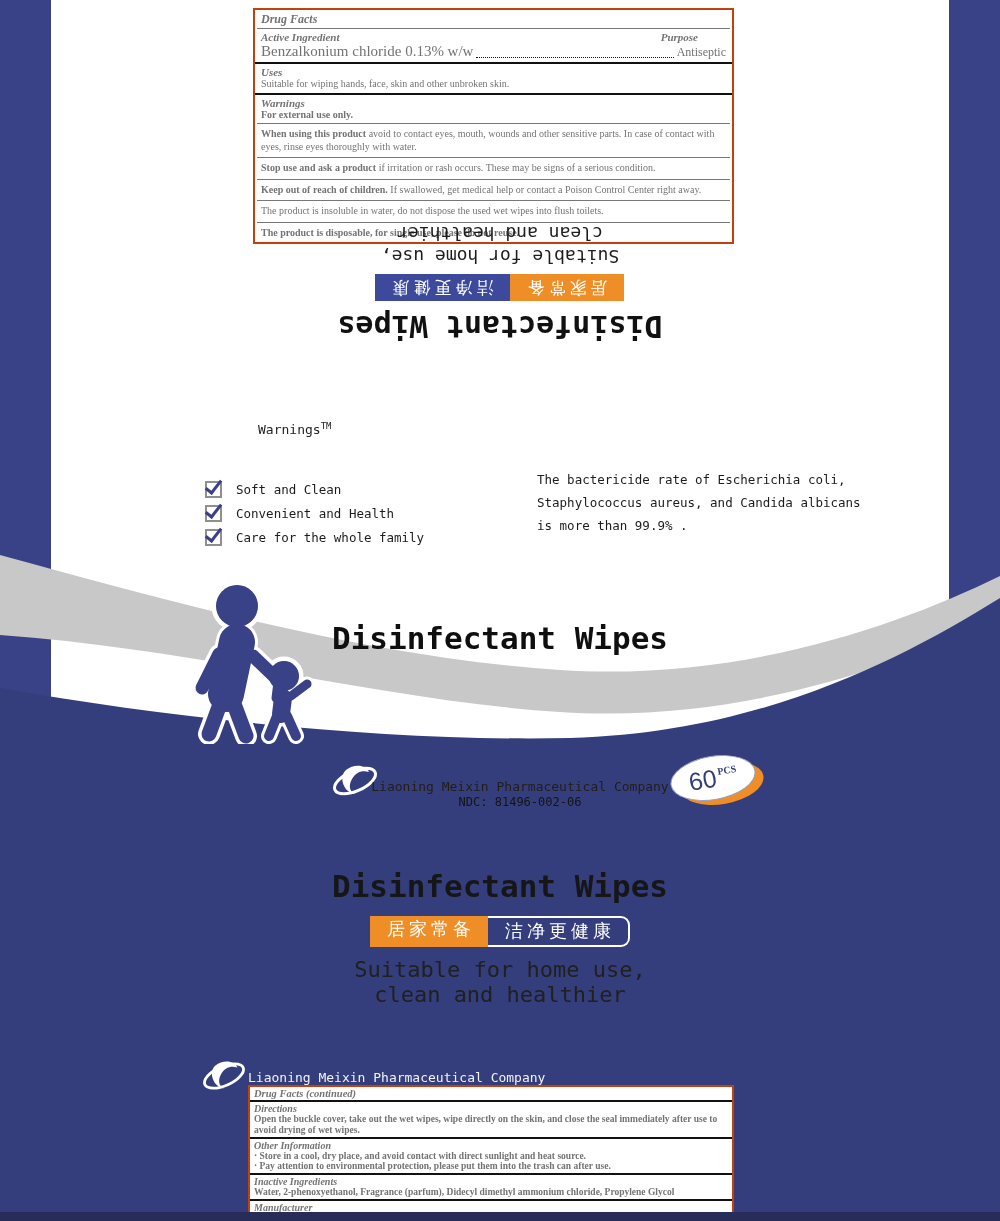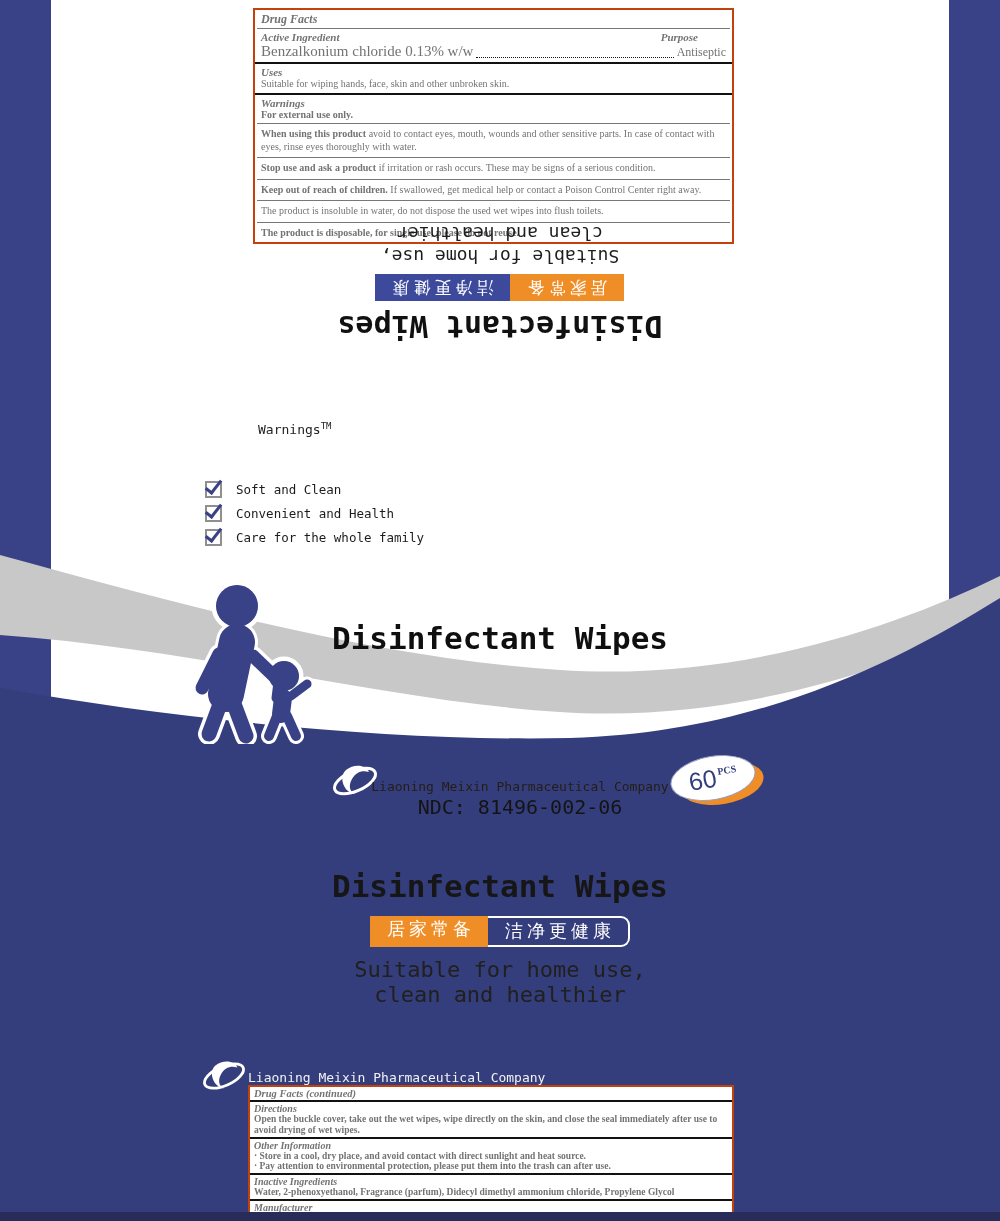--- a/index.html
+++ b/index.html
@@ -52,21 +52,21 @@
   .bactericide{position:absolute;left:537px;top:468px;font-size:12.5px;line-height:23px;
                color:#1c1c1c;z-index:4;}
   
   .main-title{position:absolute;left:0;top:620px;width:1000px;text-align:center;
               font-weight:bold;font-size:31px;color:#0f0f0f;z-index:4;margin:0;}
   
   .band-logo{position:absolute;left:331px;top:760px;width:48px;height:42px;z-index:4;}
   .band-company{position:absolute;left:360px;top:779px;width:320px;text-align:center;
                 font-size:13px;color:#241d16;z-index:4;}
   .band-ndc{position:absolute;left:360px;top:795px;width:320px;text-align:center;
-            font-size:20px;color:#141414;z-index:4;}
+            font-size:12px;color:#141414;z-index:4;}
   .badge60{position:absolute;left:670px;top:756px;width:94px;height:50px;z-index:4;}
   .badge60 .crescent{position:absolute;left:10px;top:6px;width:84px;height:42px;
                      border-radius:50%;background:#EF8E27;transform:rotate(-10deg);}
   .badge60 .face{position:absolute;left:0;top:0;width:84px;height:42px;border-radius:50%;
                  background:#fff;border:1px solid #9aa0c0;transform:rotate(-10deg);
                  display:flex;align-items:center;justify-content:center;gap:2px;}
   .badge60 .num{font-size:25px;color:#353E7D;font-family:"Liberation Sans", sans-serif;}
   .badge60 .unit{font-size:10px;font-weight:bold;color:#353E7D;margin-top:-12px;
                  font-family:"Liberation Serif", serif;}
   
@@ -164,20 +164,25 @@
       <span>Convenient and Health</span>
     </li>
     <li>
       <span class="cbox">
           <span class="mark"></span>
         </span>
       <span>Care for the whole family</span>
     </li>
   </ul>
 
+  <div class="bactericide">
+    <div>The bactericide rate of Escherichia coli,</div>
+    <div>Staphylococcus aureus, and Candida albicans</div>
+    <div>is more than 99.9% .</div>
+  </div>
 
   <svg class="swoosh" viewBox="0 0 1000 232" preserveAspectRatio="none">
     <path d="M0,15 C200,70 380,118 560,130 C740,142 900,85 1000,36 L1000,78 C905,122 745,184 560,172 C385,161 205,110 0,95 Z" fill="#C8C8C8"></path>
     <path d="M0,148 C180,180 400,202 570,198 C760,193 900,120 1000,58 L1000,232 L0,232 Z" fill="#353E7D"></path>
   </svg>
 
   <svg class="people" viewBox="0 0 162 168">
     <g stroke="#ffffff" fill="none" stroke-linecap="round">
       <circle cx="72" cy="30" r="23" fill="#3A4287" stroke-width="5"></circle>
       <path d="M72,66 L61,118" stroke-width="42"></path>

